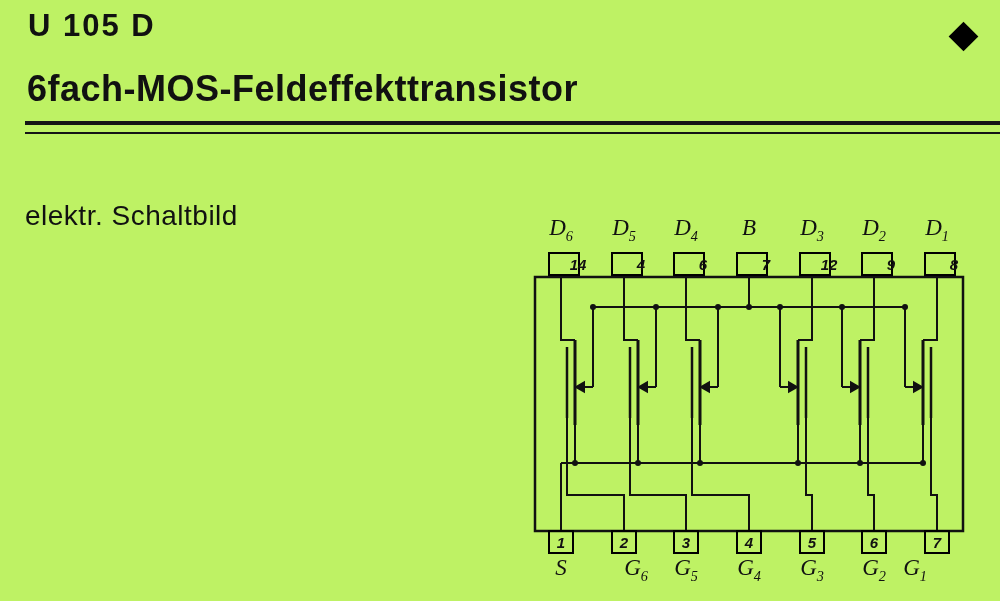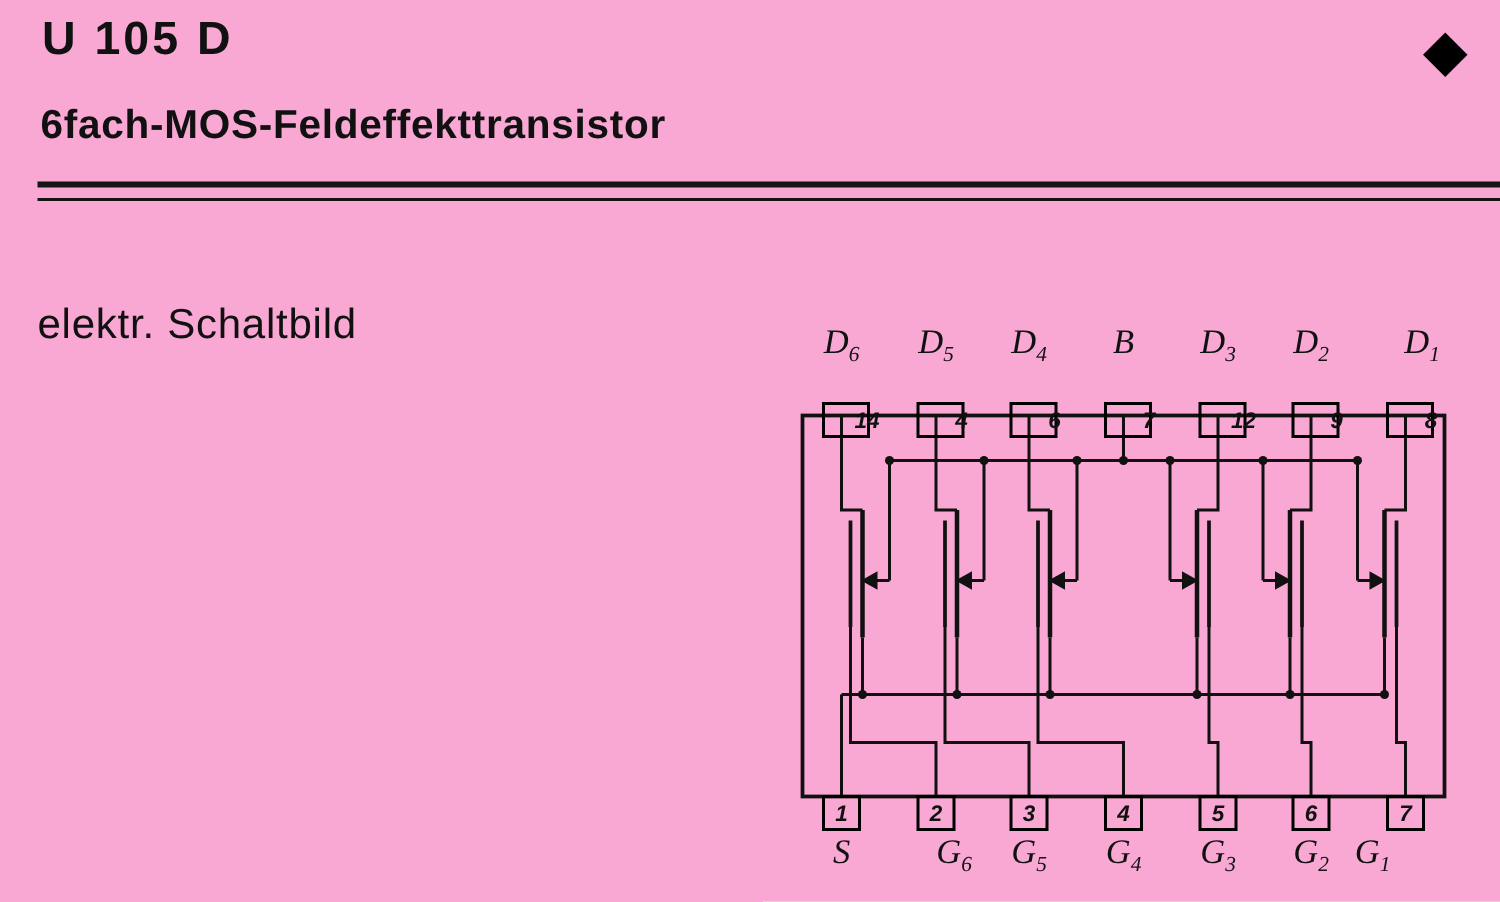--- a/index.html
+++ b/index.html
@@ -1,47 +1,47 @@
 <!DOCTYPE html>
 <html><head>
 <meta charset="utf-8">
 <style>
   html,body { margin:0; padding:0; background:#e8e8e4; }
   .page {
     position:relative; width:1000px; height:601px;
-    background:#f9a8d4; color:#111;
+    background:#bef264; color:#111;
     font-family:"Liberation Sans", sans-serif;
     overflow:hidden;
   }
   .title {
     position:absolute; left:28px; top:8px;
     font-size:31px; font-weight:bold; letter-spacing:2px;
   }
   .subtitle {
     position:absolute; left:27px; top:68px;
-    font-size:27px; font-weight:bold; letter-spacing:0.5px;
+    font-size:36px; font-weight:bold; letter-spacing:0.5px;
   }
   .diamond {
     position:absolute; left:953px; top:26px; width:21px; height:21px;
     background:#000; transform:rotate(45deg);
   }
   .rule-thick { position:absolute; left:25px; top:121px; width:975px; height:4px; background:#151515; }
   .rule-thin  { position:absolute; left:25px; top:132px; width:975px; height:2px; background:#151515; }
   .caption {
     position:absolute; left:25px; top:200px;
     font-size:28px; font-weight:500; letter-spacing:0.5px;
   }
   .schematic { position:absolute; left:520px; top:195px; width:460px; height:400px; }
   .schematic svg { position:absolute; left:0; top:0; }
   .pin-box {
     position:absolute; width:26px; height:24px; box-sizing:border-box;
     border:2px solid #000; display:flex; align-items:center; justify-content:center;
     font-size:15px; font-weight:bold; font-style:italic; background:transparent;
   }
-  .pin-box.top { top:73px;padding-left:28px; }
+  .pin-box.top { top:57px;padding-left:28px; }
   .pin-box.bottom { top:335px; }
   .pin-label {
     position:absolute; width:40px; text-align:center;
     font-family:"Liberation Serif", serif; font-style:italic;
     font-size:23px; font-weight:400;
   }
   .pin-label sub { font-size:0.62em; }
   .pin-label.top { top:20px; }
   .pin-label.bottom { top:360px; }
 </style>
@@ -156,21 +156,21 @@
         <circle cx="403" cy="268" r="3"></circle>
       </g>
     </svg>
 
     <div class="pin-label top" style="left:21px"><span>D</span><sub>6</sub></div>
     <div class="pin-label top" style="left:84px"><span>D</span><sub>5</sub></div>
     <div class="pin-label top" style="left:146px"><span>D</span><sub>4</sub></div>
     <div class="pin-label top" style="left:209px"><span>B</span><sub></sub></div>
     <div class="pin-label top" style="left:272px"><span>D</span><sub>3</sub></div>
     <div class="pin-label top" style="left:334px"><span>D</span><sub>2</sub></div>
-    <div class="pin-label top" style="left:408px"><span>D</span><sub>1</sub></div>
+    <div class="pin-label top" style="left:397px"><span>D</span><sub>1</sub></div>
 
     <div class="pin-box top" style="left:28px">14</div>
     <div class="pin-box top" style="left:91px">4</div>
     <div class="pin-box top" style="left:153px">6</div>
     <div class="pin-box top" style="left:216px">7</div>
     <div class="pin-box top" style="left:279px">12</div>
     <div class="pin-box top" style="left:341px">9</div>
     <div class="pin-box top" style="left:404px">8</div>
 
     <div class="pin-box bottom" style="left:28px">1</div>

